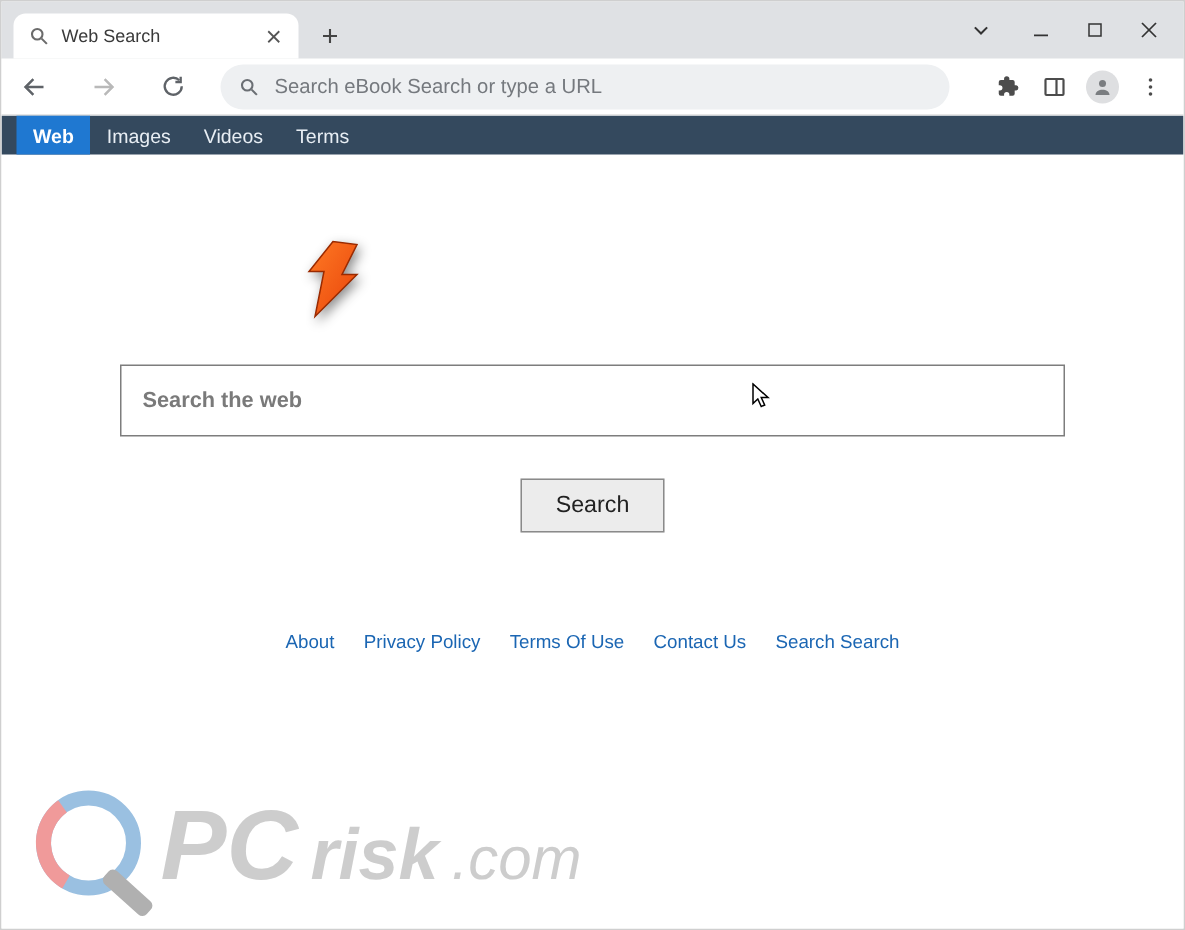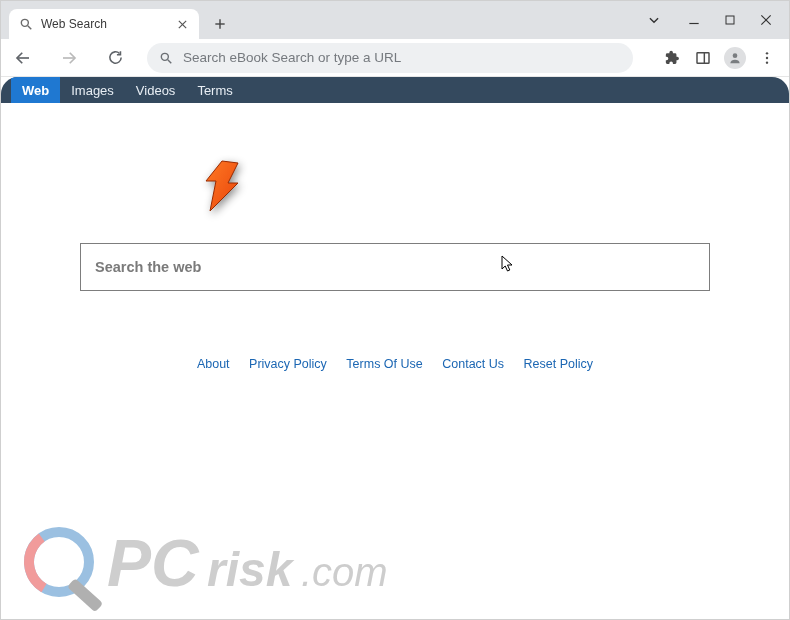--- a/index.html
+++ b/index.html
@@ -21,21 +21,21 @@
   .navbtn { width:28px; height:28px; display:flex; align-items:center; justify-content:center; color:#5f6368; border-radius:50%; }
   .navbtn.disabled { color:#b9b9b9; }
   .omnibox { flex:1; height:30px; background:#eef0f2; border-radius:15px; display:flex; align-items:center; padding:0 12px; gap:10px; color:#6b6f74;}
   .omnibox .sicon { width:14px; height:14px; color:#6b6f74;}
   .omnibox .url { font-size:13.5px; color:#75797e; }
   .rt-icons { display:flex; align-items:center; gap:4px; margin-left:6px;}
   .rt-icons .ic { width:28px; height:28px; display:flex; align-items:center; justify-content:center; color:#4c4c4c;}
   .avatar { width:22px; height:22px; border-radius:50%; background:#dedfe1; display:flex; align-items:center; justify-content:center;}
 
   
-  .content { flex:1; position:relative; background:#fff; overflow:hidden;border-radius:17px;}
+  .content { flex:1; position:relative; background:#fff; overflow:hidden;}
   .tabsbar { height:26px; background:#34495e; display:flex; align-items:stretch; padding-left:10px;}
   .tabsbar .pt { display:flex; align-items:center; padding:0 11px; color:#e8eef4; font-size:13px; cursor:pointer;}
   .tabsbar .pt.active { background:#1f78d1; color:#fff; font-weight:600;}
   .page-body { position:relative; width:100%; }
 
   .search-wrap { width:630px; margin: 140px auto 0 auto; }
   .search-box { width:100%; height:48px; border:1px solid #7d7d7d; display:flex; align-items:center; padding:0 14px;}
   .search-box .ph { color:#7a7a7a; font-weight:700; font-size:14.5px;}
   .search-btn { display:block; margin:28px auto 0 auto; width:96px; height:36px; background:#ececec; border:1px solid #8a8a8a; color:#222; font-size:15.5px; cursor:pointer;}
   .footer-links { margin-top:66px; text-align:center; font-size:12.5px;}
@@ -176,26 +176,27 @@
       <div class="pt">
           <span>Terms</span>
         </div>
     </div>
 
     <div class="page-body">
       <div class="search-wrap">
         <div class="search-box">
           <span class="ph">Search the web</span>
         </div>
+        <button class="search-btn">Search</button>
         <div class="footer-links">
           <a>About</a>
           <a>Privacy Policy</a>
           <a>Terms Of Use</a>
           <a>Contact Us</a>
-          <a>Reset Policy</a>
+          <a>Search Search</a>
         </div>
       </div>
     </div>
 
     <div class="arrow">
       <svg viewBox="0 0 44 54">
         <defs>
           <linearGradient id="og" x1="0" y1="0" x2="1" y2="1">
             <stop offset="0" stop-color="#ff7a24"></stop>
               <stop offset="1" stop-color="#e8440b"></stop>

